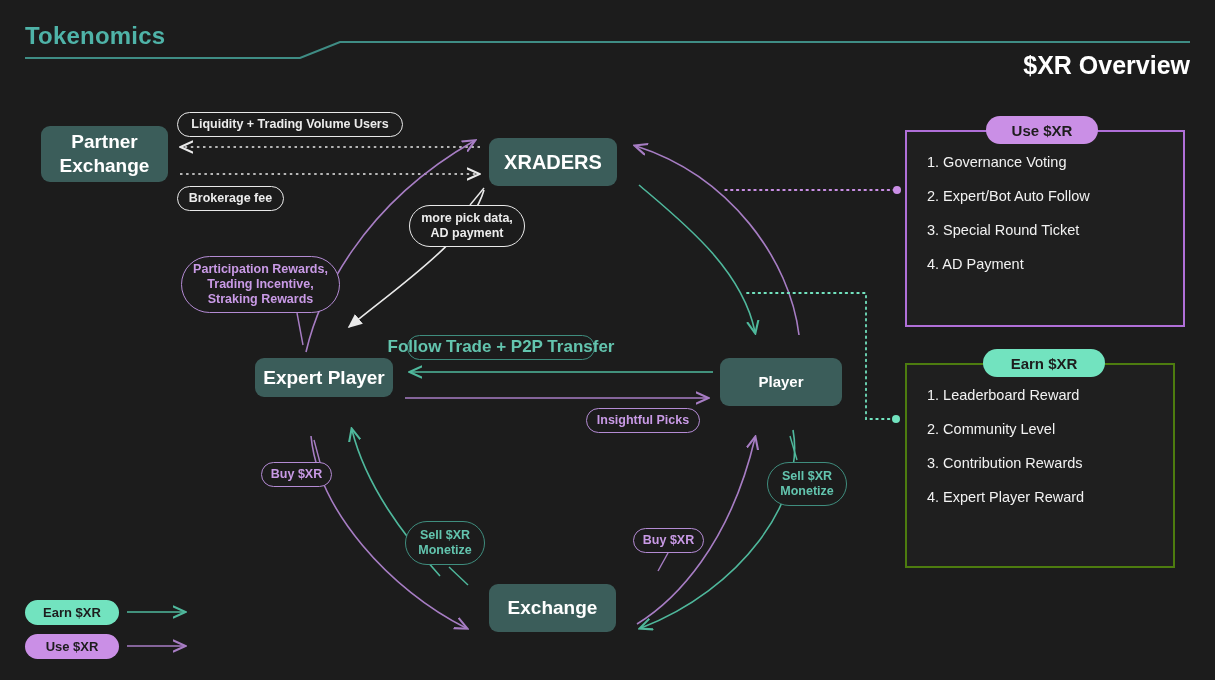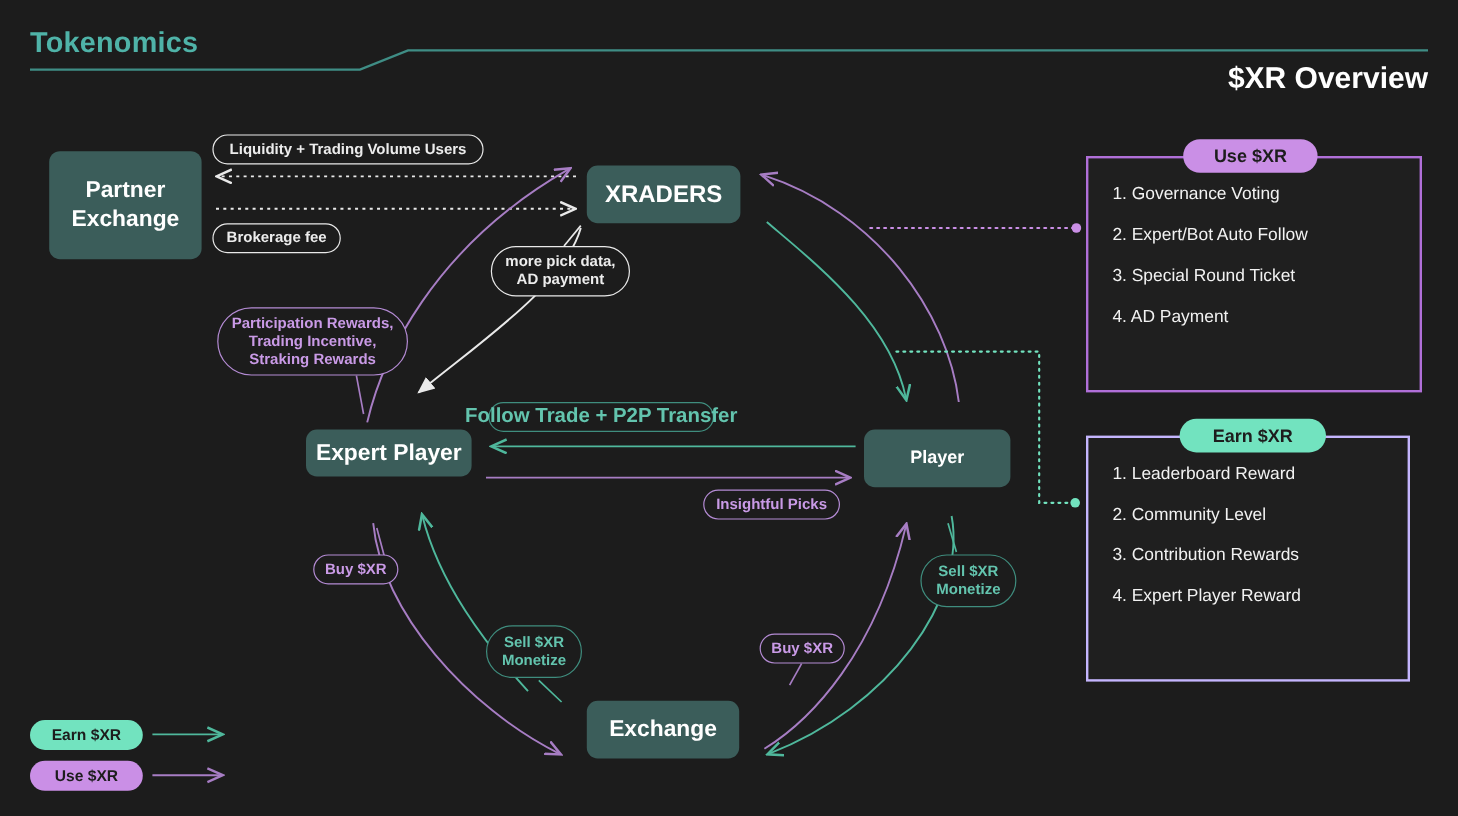--- a/index.html
+++ b/index.html
@@ -25,21 +25,21 @@
 
   
   .node{
     position:absolute;
     background:#3b5d5a;
     border-radius:9px;
     color:#fff;font-weight:bold;
     display:flex;align-items:center;justify-content:center;
     text-align:center;line-height:1.25;
   }
-  #node-partner{left:41px;top:126px;width:127px;height:90px;font-size:19px;}
+  #node-partner{left:41px;top:126px;width:127px;height:56px;font-size:19px;}
   #node-xraders{left:489px;top:138px;width:128px;height:48px;font-size:20px;}
   #node-expert{left:255px;top:358px;width:138px;height:39px;font-size:19px;}
   #node-player{left:720px;top:358px;width:122px;height:48px;font-size:15px;justify-content:center;}
   #node-exchange{left:489px;top:584px;width:127px;height:48px;font-size:19px;}
 
   
   .pill{
     position:absolute;
     border-radius:999px;
     background:#1c1c1c;
@@ -67,21 +67,21 @@
   #pill-sell-right{left:767px;top:462px;width:80px;height:44px;font-size:12.5px;font-weight:bold;
      border-radius:26px;white-space:normal;}
 
   
   .panel{
     position:absolute;
     background:#1f1f1f;
     box-sizing:border-box;
   }
   #panel-use{left:905px;top:130px;width:280px;height:197px;border:2px solid #b06fd8;}
-  #panel-earn{left:905px;top:363px;width:270px;height:205px;border:2px solid #c4b5fd;}
+  #panel-earn{left:905px;top:363px;width:270px;height:205px;border:2px solid #4d7c0f;}
   .panel-list{
     padding:22px 0 0 20px;
     display:flex;flex-direction:column;gap:18px;
   }
   .panel-item{color:#f2f2f2;font-size:14.5px;}
   .panel-cap{
     position:absolute;
     border-radius:999px;
     height:28px;
     display:flex;align-items:center;justify-content:center;

